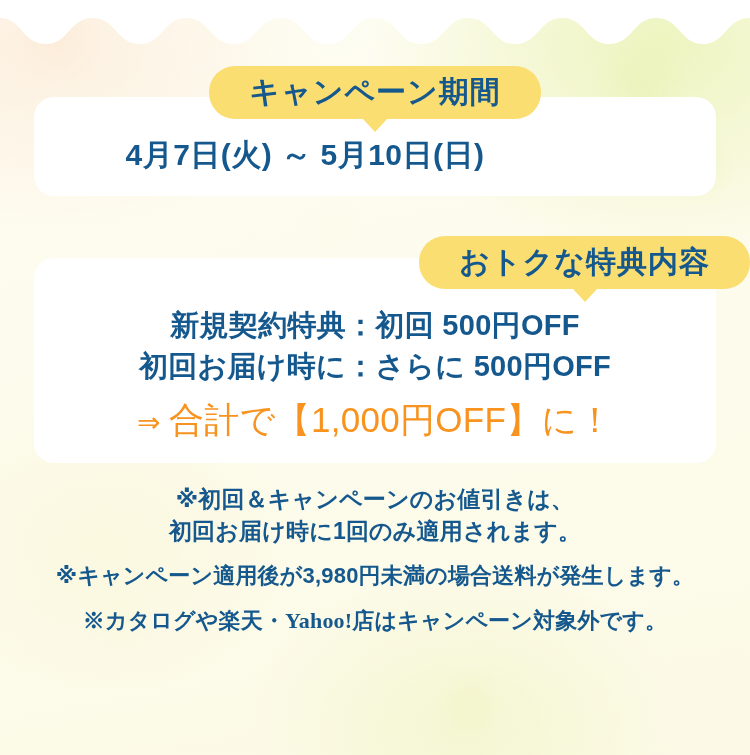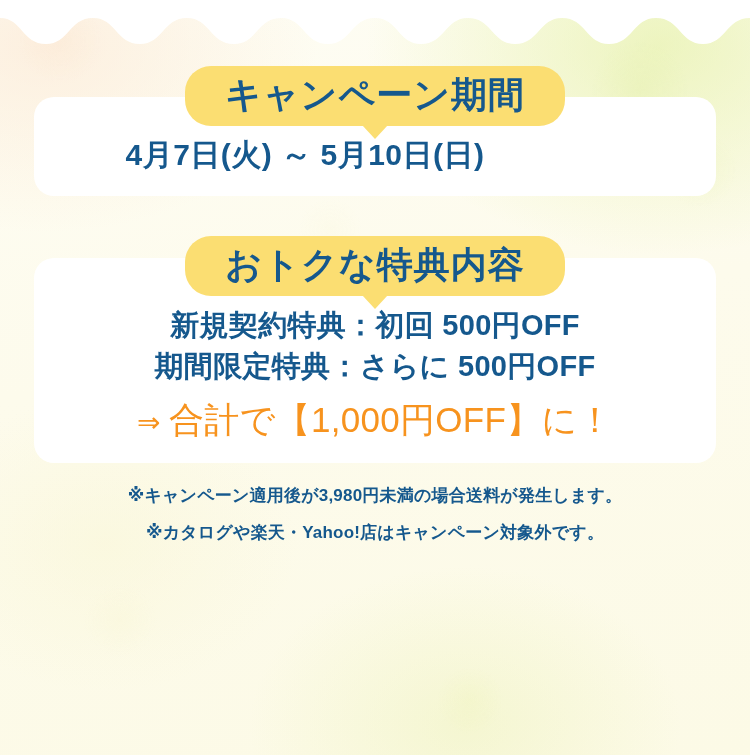--- a/index.html
+++ b/index.html
@@ -65,30 +65,30 @@
 
   
   .badge-wrap {
     position: absolute;
     left: 0;
     width: 750px;
     text-align: center;
     z-index: 5;
   }
   #badge-period  { top: 66px; }
-  #badge-benefit { top: 236px; }
+  #badge-benefit { top: 236px; text-align: right; }
 
   .badge {
     position: relative;
     display: inline-block;
     background: #FBDE72;
     color: #15588D;
     border-radius: 26px;
     padding: 9px 40px 11px;
-    font-size: 36px;
+    font-size: 30px;
     font-weight: bold;
     letter-spacing: 1px;
     line-height: 1.1;
   }
   .badge::after {
     content: "";
     position: absolute;
     left: 50%;
     bottom: -13px;
     transform: translateX(-50%);
@@ -150,22 +150,22 @@
     z-index: 4;
   }
   .note {
     font-size: 23px;
     font-weight: bold;
     line-height: 1.38;
     letter-spacing: 0.2px;
     margin-bottom: 14px;
     white-space: pre-line;
   }
-  .note:last-child { margin-bottom: 0; }
-  .note-wide { font-size: 17px; }
+  .note:last-child { margin-bottom: 0; font-family: Liberation Serif, serif; }
+  .note-wide { font-size: 22px; }
 </style>
 </head>
 <body>
 
 <div id="banner">
 
   <div id="texture"></div>
 
   <svg id="top-wave" viewBox="0 0 750 46" preserveAspectRatio="none">
     <path fill="#FFFFFF" d="M0,0 L750,0 L750,18
@@ -196,24 +196,26 @@
   <div class="period-date">4月7日(火) ～ 5月10日(日)</div>
 
   <div class="card" id="card-benefit"></div>
 
   <div class="badge-wrap" id="badge-benefit">
     <span class="badge">おトクな特典内容</span>
   </div>
 
   <div id="benefit-lines">
     <div class="benefit-line">新規契約特典：初回 500円OFF</div>
-    <div class="benefit-line">期間限定特典：さらに 500円OFF</div>
+    <div class="benefit-line">初回お届け時に：さらに 500円OFF</div>
     <div class="benefit-total">
       <span class="arrow">⇒</span><span>合計で【1,000円OFF】に！</span>
     </div>
   </div>
 
   <div id="notes">
+    <div class="note">※初回＆キャンペーンのお値引きは、
+初回お届け時に1回のみ適用されます。</div>
     <div class="note note-wide">※キャンペーン適用後が3,980円未満の場合送料が発生します。</div>
     <div class="note note-wide">※カタログや楽天・Yahoo!店はキャンペーン対象外です。</div>
   </div>
 
 </div>
 
 </body></html>

